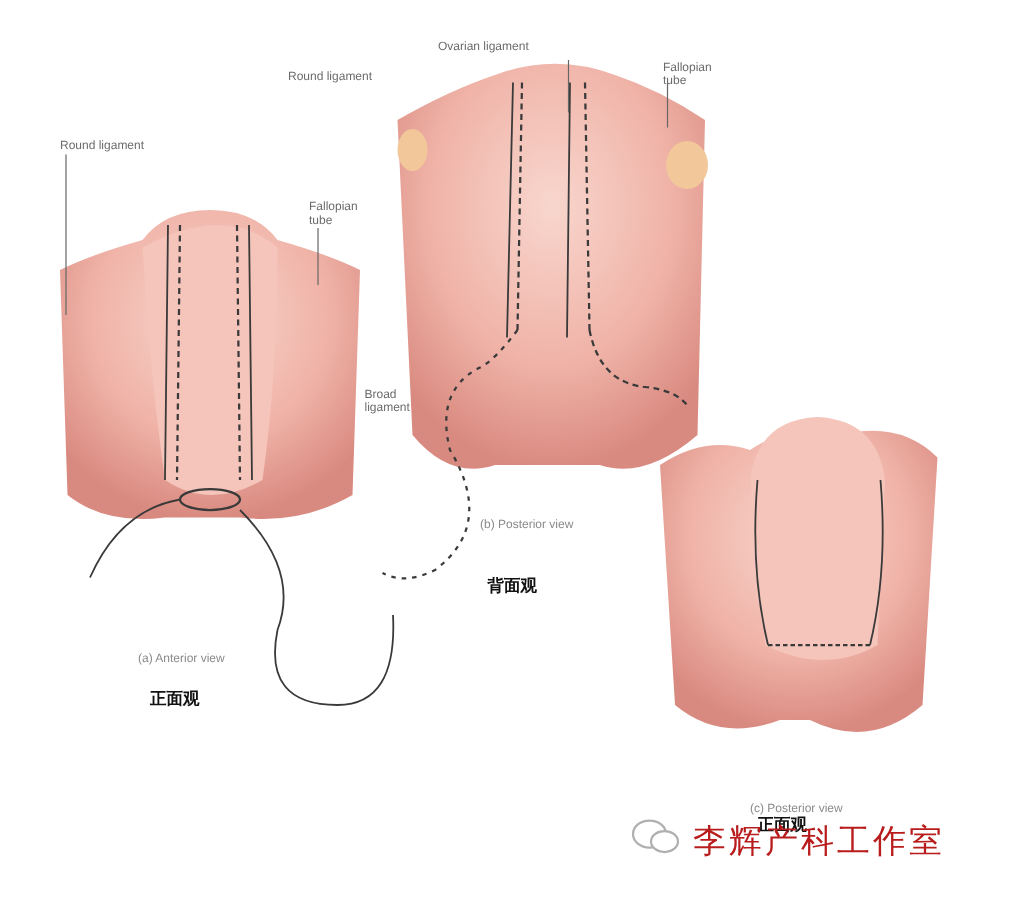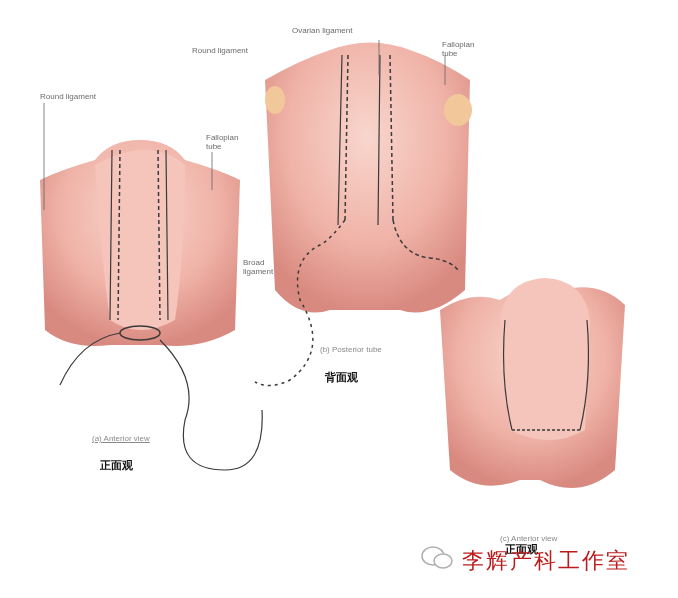--- a/index.html
+++ b/index.html
@@ -54,31 +54,31 @@
     <path d="M440 310 Q470 290 500 300 Q530 280 560 290 Q600 280 625 305 L615 470 Q580 500 540 480 L520 480 Q480 495 450 470 Z" fill="url(#g1)"></path>
     <path d="M500 320 Q505 280 545 278 Q585 280 590 320 L585 430 Q550 450 510 430 Z" fill="#f5c4ba"></path>
     <path d="M505 320 Q500 380 512 430" stroke="#3a3a3a" stroke-width="1.2" fill="none"></path>
     <path d="M587 320 Q592 380 580 430" stroke="#3a3a3a" stroke-width="1.2" fill="none"></path>
     <path d="M512 430 L580 430" stroke="#3a3a3a" stroke-width="1.5" stroke-dasharray="3 2" fill="none"></path>
   </g>
 </svg>
 
 <div class="label" style="left:40px;top:92px;">Round ligament</div>
 <div class="label" style="left:206px;top:133px;width:40px;white-space:normal;">Fallopian tube</div>
-<div class="view" style="left:92px;top:434px;text-decoration:underline;">(a) Anterior view</div>
+<div class="view" style="left:92px;top:434px;">(a) Anterior view</div>
 <div class="cn" style="left:100px;top:458px;">正面观</div>
 
 <div class="label" style="left:192px;top:46px;">Round ligament</div>
 <div class="label" style="left:292px;top:26px;">Ovarian ligament</div>
 <div class="label" style="left:442px;top:40px;width:40px;white-space:normal;">Fallopian tube</div>
 <div class="label" style="left:243px;top:258px;width:40px;white-space:normal;">Broad ligament</div>
-<div class="view" style="left:320px;top:345px;">(b) Posterior tube</div>
-<div class="cn" style="left:325px;top:370px;">背面观</div>
+<div class="view" style="left:320px;top:345px;">(b) Posterior view</div>
+<div class="cn" style="left:325px;top:383px;">背面观</div>
 
-<div class="view" style="left:500px;top:534px;">(c) Anterior view</div>
+<div class="view" style="left:500px;top:534px;">(c) Posterior view</div>
 <div class="cn" style="left:505px;top:542px;">正面观</div>
 
 <div class="wm">
   <span>
     <svg width="34" height="26" viewBox="0 0 34 26" style="position:static">
       <ellipse cx="13" cy="11" rx="11" ry="9" fill="none" stroke="#b0b0b0" stroke-width="1.5"></ellipse>
       <ellipse cx="23" cy="16" rx="9" ry="7" fill="#fff" stroke="#b0b0b0" stroke-width="1.5"></ellipse>
     </svg>
   </span>
   <span>李辉产科工作室</span>

